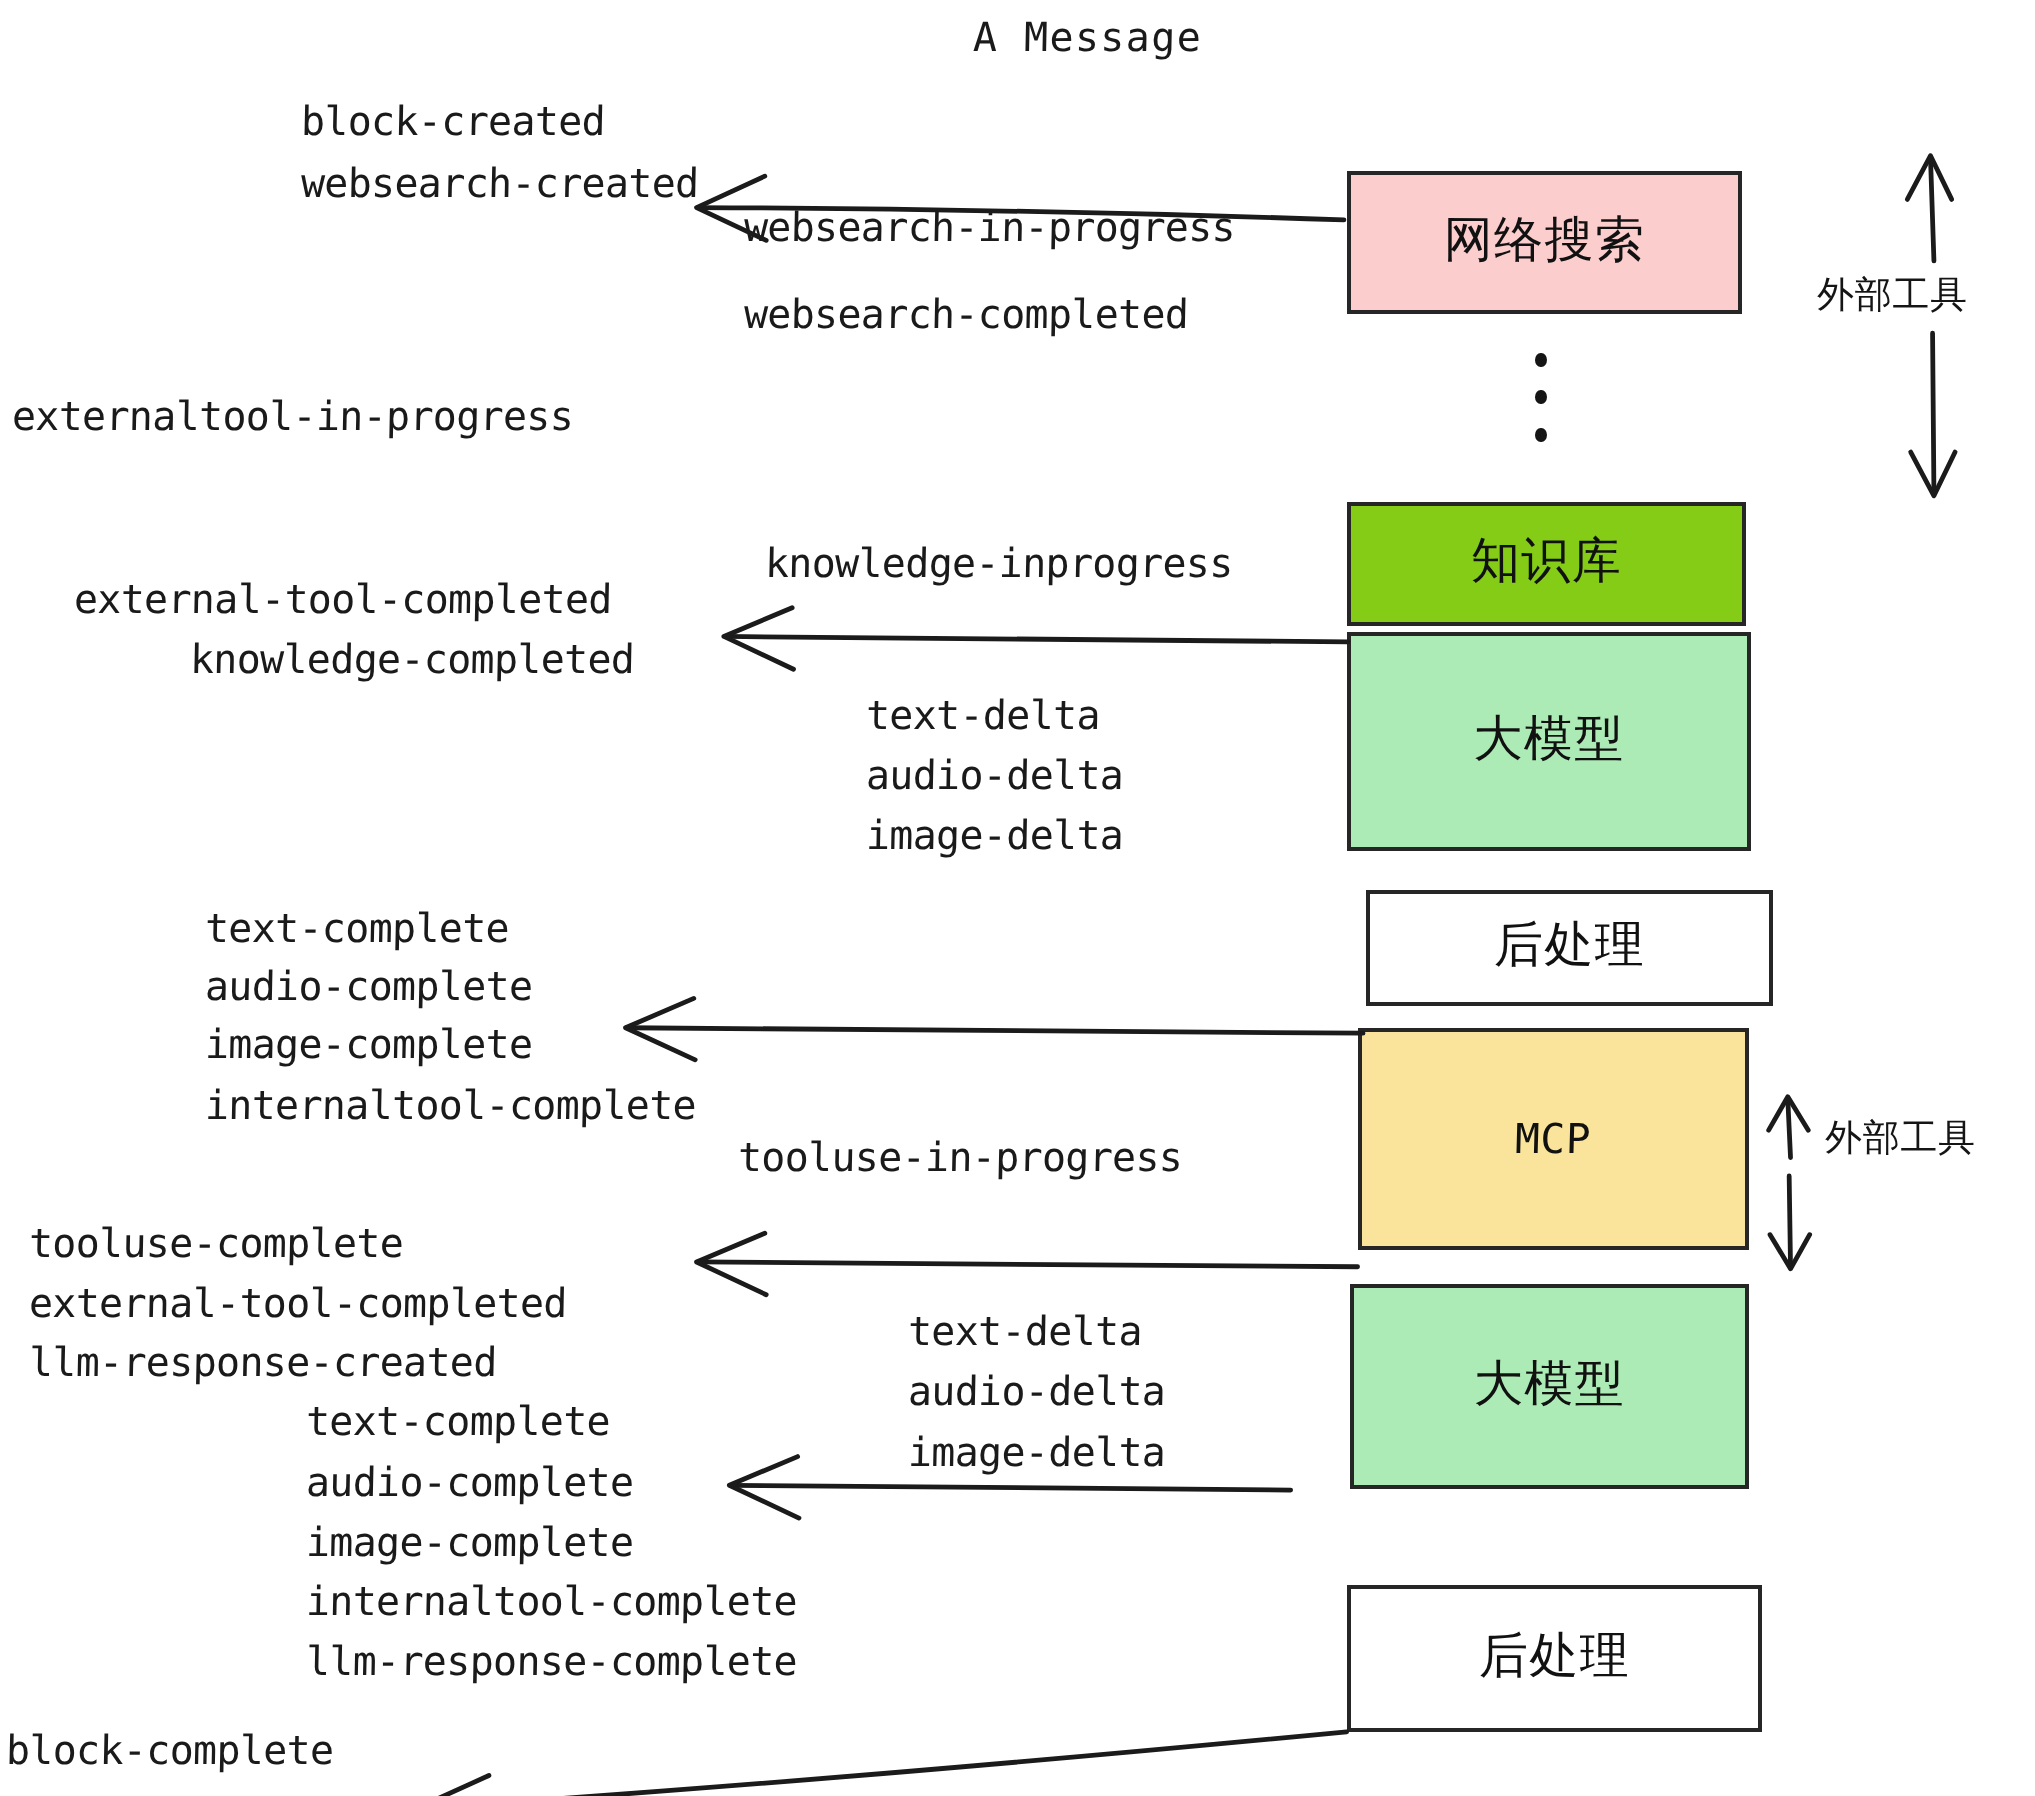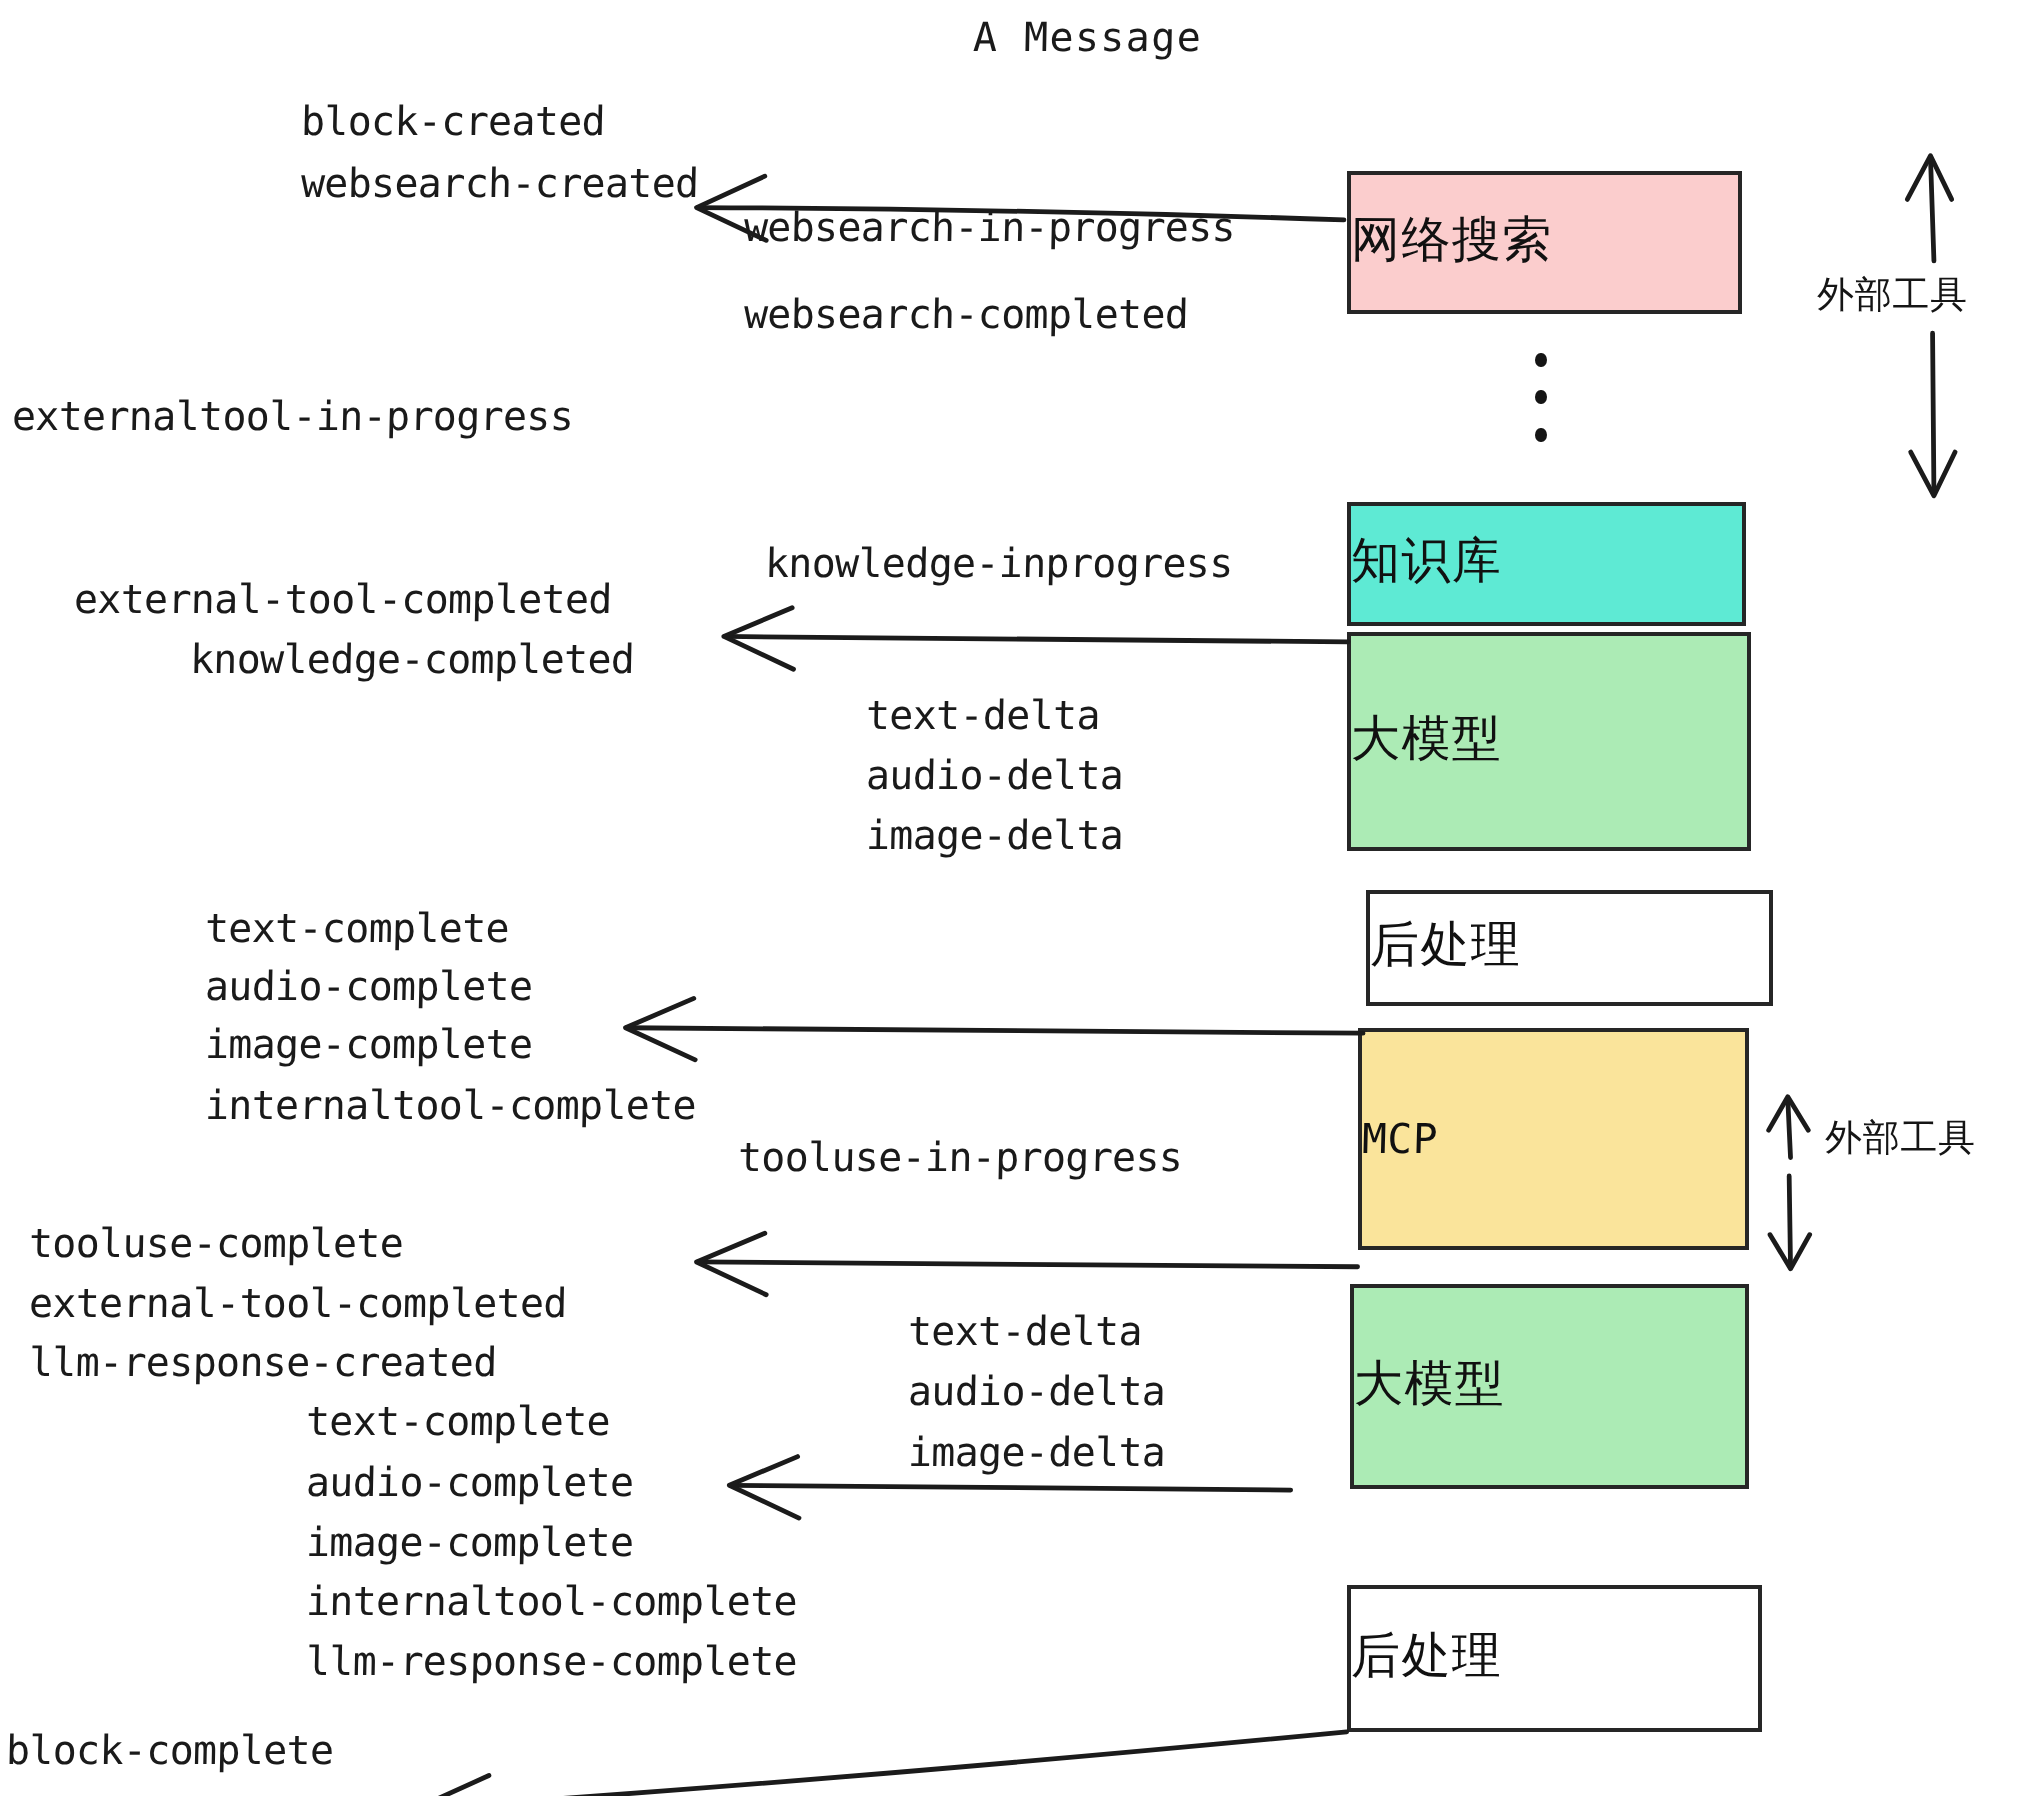--- a/index.html
+++ b/index.html
@@ -28,21 +28,21 @@
     white-space:nowrap;
     letter-spacing:1.4px;
     transform:skewX(-1.2deg);
   }
   .node{
     position:absolute;
     box-sizing:border-box;
     border:4.8px solid #262626;
     display:flex;
     align-items:center;
-    justify-content:flex-start;
+    justify-content:center;
     color:#111;
   }
   .node span{
     font-family:"DejaVu Sans", sans-serif;
     font-size:49px;
     letter-spacing:1.4px;
     display:block;
     transform:translateY(-2.7px);
   }
   .node.mcp span{
@@ -102,21 +102,21 @@
   <div class="node" style="left:1347px;top:171px;width:395px;height:143px;background:#FBCDCD;">
     <span>网络搜索</span>
   </div>
 
   <div class="dots" style="left:1535px;top:341px;">
     <i></i>
       <i></i>
       <i></i>
   </div>
 
-  <div class="node" style="left:1347px;top:502px;width:399px;height:124px;background:#5eead4;">
+  <div class="node" style="left:1347px;top:502px;width:399px;height:124px;background:#84cc16;">
     <span>知识库</span>
   </div>
 
   <div class="node" style="left:1347px;top:632px;width:404px;height:219px;background:#ACEBB5;">
     <span>大模型</span>
   </div>
 
   <div class="node" style="left:1366px;top:890px;width:407px;height:116px;background:#FFFFFF;">
     <span>后处理</span>
   </div>

